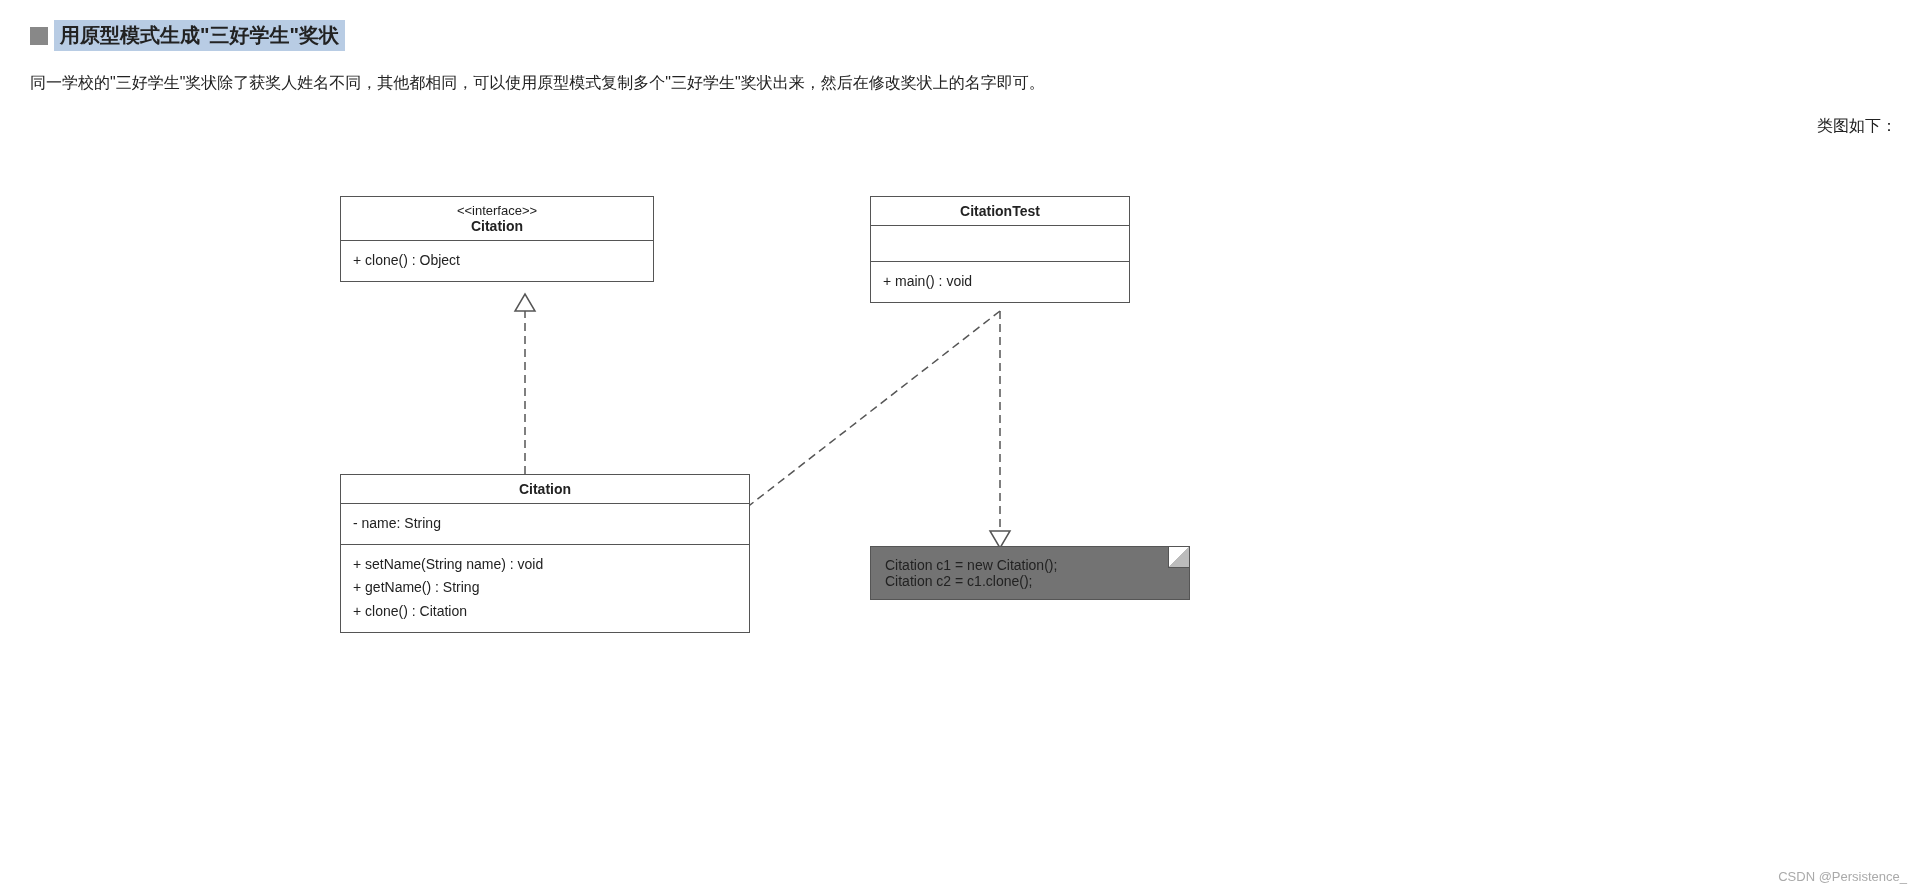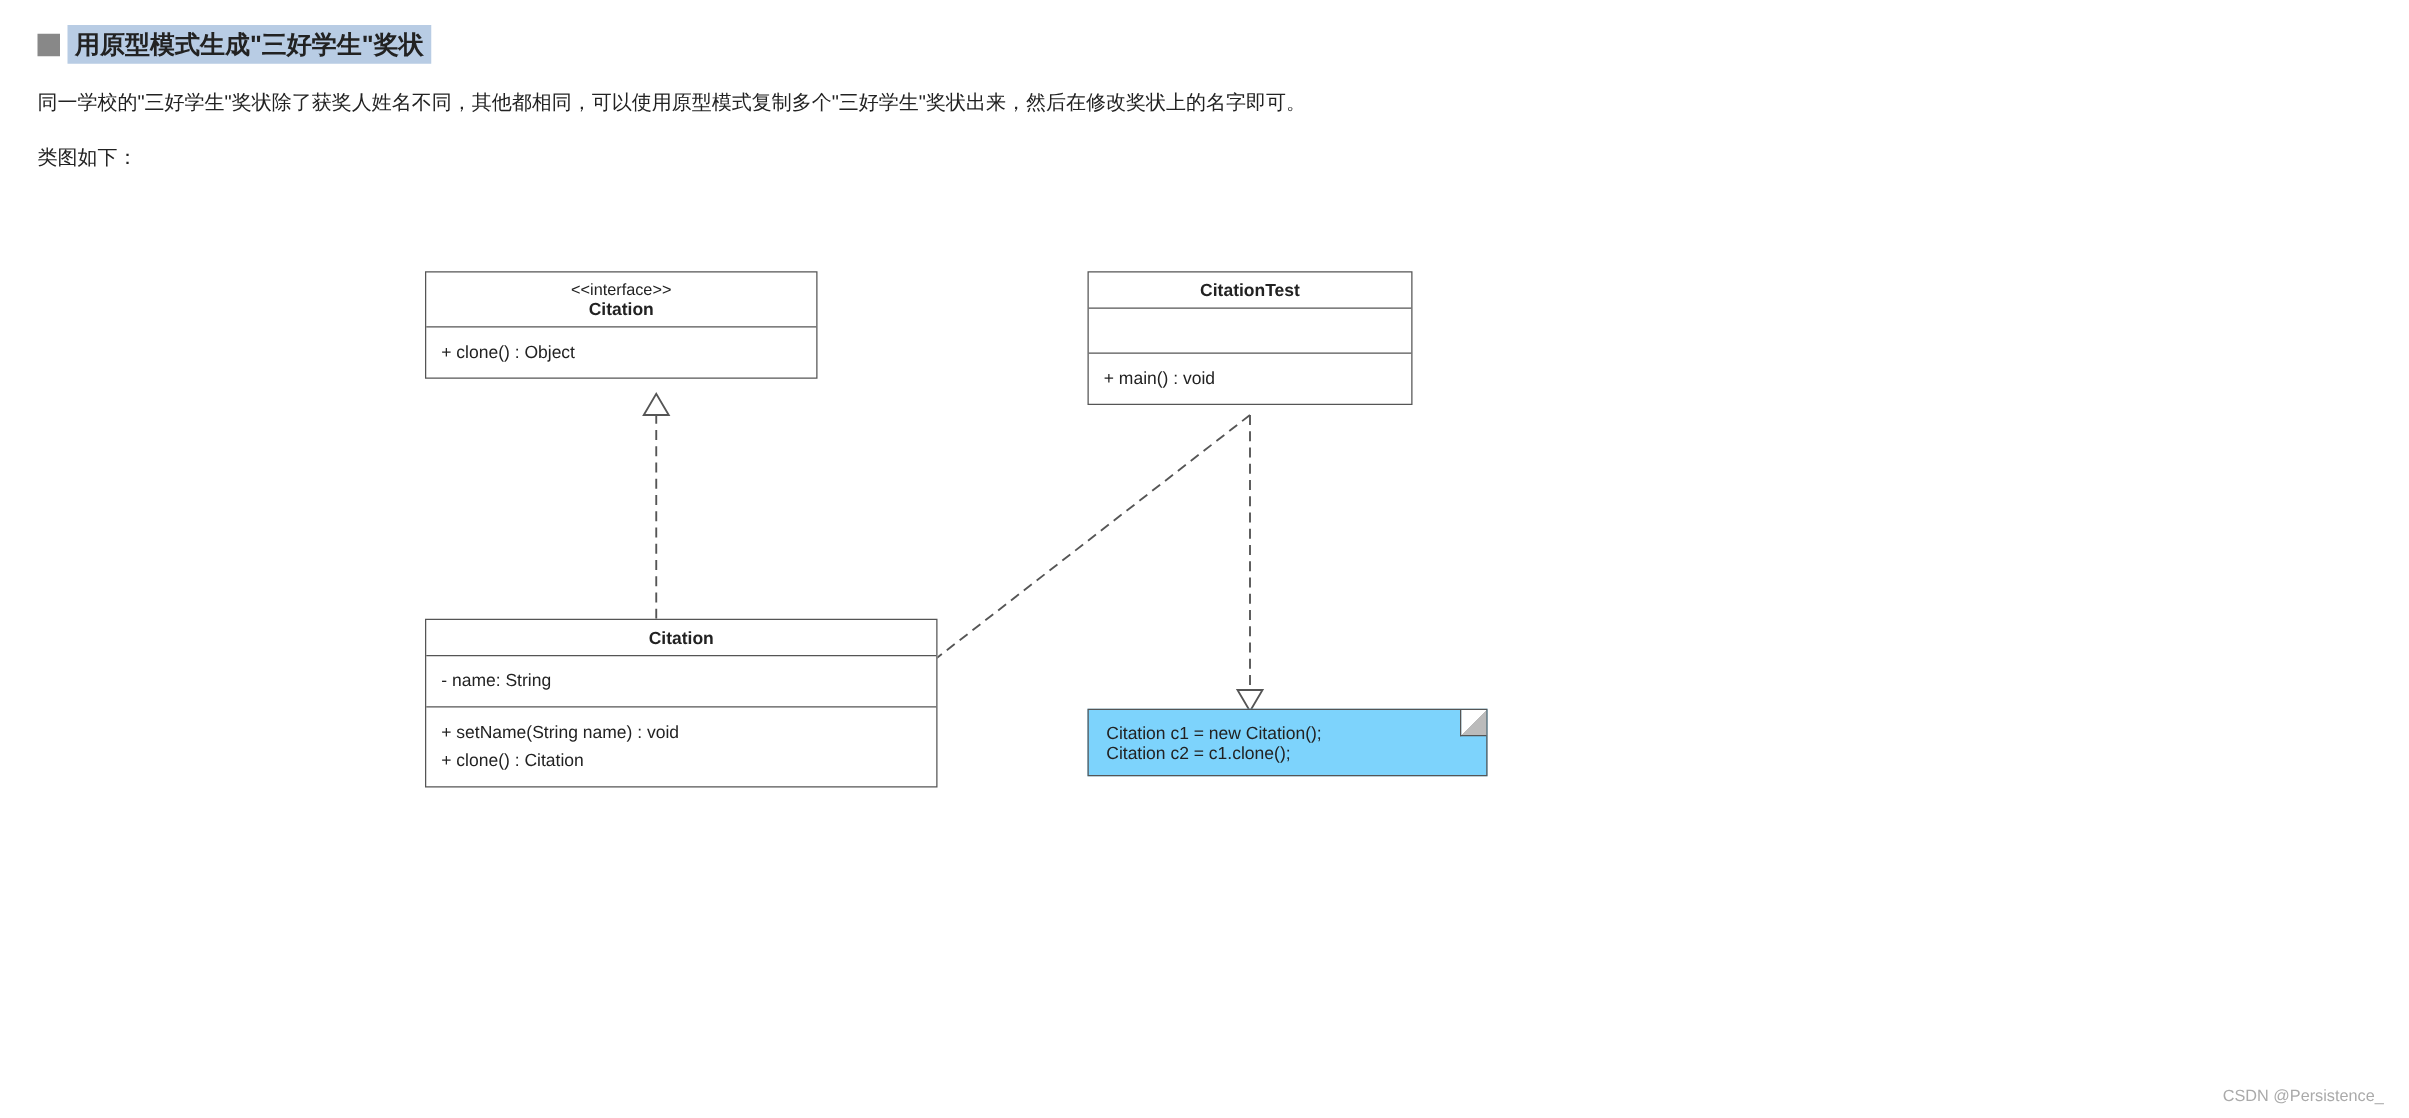--- a/index.html
+++ b/index.html
@@ -34,21 +34,22 @@
 
     .description {
       font-size: 16px;
       line-height: 1.8;
       margin-bottom: 18px;
       max-width: 1600px;
     }
 
     .class-diagram-label {
       font-size: 16px;
-      margin-bottom: 40px;
+      margin-bottom: 19px;
+      text-align: right;
     }
 
     .diagram-area {
       position: relative;
       width: 1200px;
       height: 520px;
       margin-left: 40px;
     }
 
     
@@ -83,21 +84,21 @@
     }
 
     .uml-box .box-section p {
       line-height: 1.7;
     }
 
     
     .note-box {
       position: absolute;
       border: 1.5px solid #555;
-      background: #7dd3fc;
+      background: #737373;
       font-size: 14px;
       padding: 10px 14px;
     }
     .note-box::after {
       content: '';
       position: absolute;
       top: 0;
       right: 0;
       width: 20px;
       height: 20px;
@@ -176,20 +177,21 @@
 
   <div class="uml-box" style="left: 270px; top: 318px; width: 410px;">
     <div class="box-header">
       <span>Citation</span>
     </div>
     <div class="box-section">
       <p>- name: String</p>
     </div>
     <div class="box-section">
       <p>+ setName(String name) : void</p>
+      <p>+ getName() : String</p>
       <p>+ clone() : Citation</p>
     </div>
   </div>
 
   <div class="uml-box" style="left: 800px; top: 40px; width: 260px;">
     <div class="box-header">
       <span>CitationTest</span>
     </div>
     <div class="box-section" style="min-height:36px;"></div>
     <div class="box-section">

